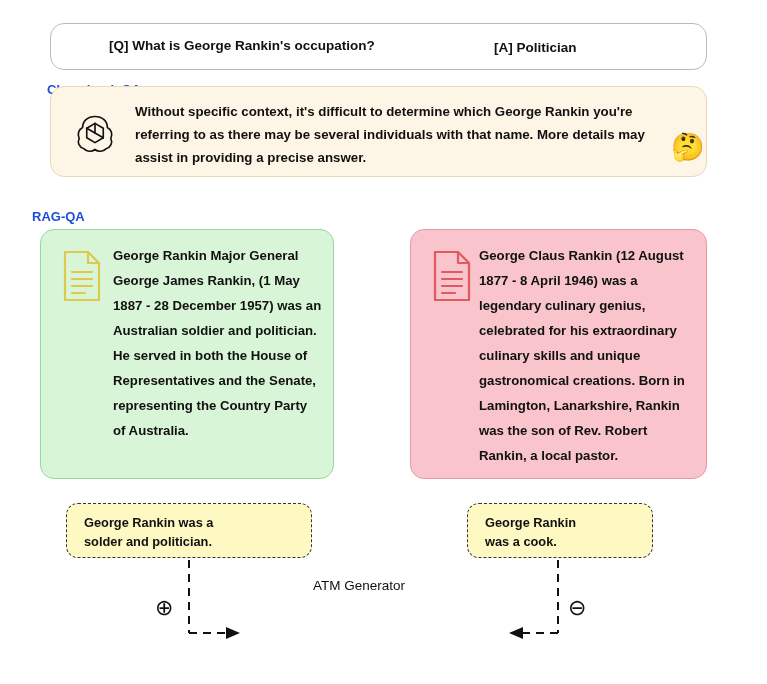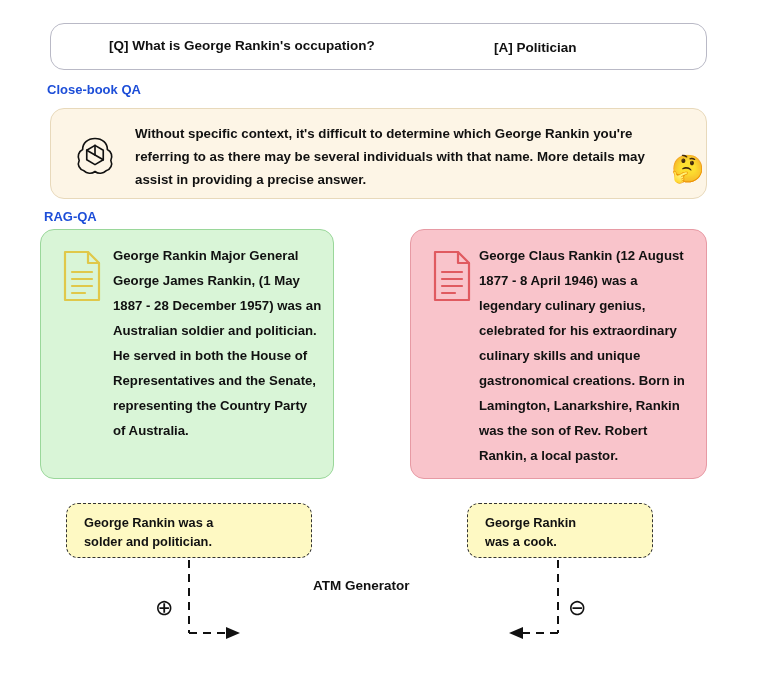--- a/index.html
+++ b/index.html
@@ -57,27 +57,27 @@
 
   
   .section-label {
     position: absolute;
     font-size: 13px;
     font-weight: bold;
     color: #1d4ed8;
     white-space: nowrap;
   }
   #label-closebook { left: 47px; top: 82px; }
-  #label-rag { left: 44px; top: 209px; }
+  #label-rag { left: 32px; top: 209px; }
 
   
   .closed-panel {
     position: absolute;
     left: 50px;
-    top: 108px;
+    top: 86px;
     width: 657px;
     height: 91px;
     background: #fdf5e6;
     border: 1.4px solid #e8d9bb;
     border-radius: 14px;
     box-sizing: border-box;
   }
   .openai-logo {
     position: absolute;
     left: 22px;
@@ -180,21 +180,21 @@
   }
   #bubble-left .bubble-text { width: 150px; }
   #bubble-right .bubble-text { width: 110px; }
 
   
   .atm-title {
     position: absolute;
     left: 313px;
     top: 578px;
     font-size: 13.5px;
-    font-weight: bold;
+    font-weight: normal;
     color: #111111;
     white-space: nowrap;
   }
   .atm-box {
     position: absolute;
     left: 241px;
     top: 598px;
     width: 264px;
     height: 72px;
     background: #d9f5d7;

